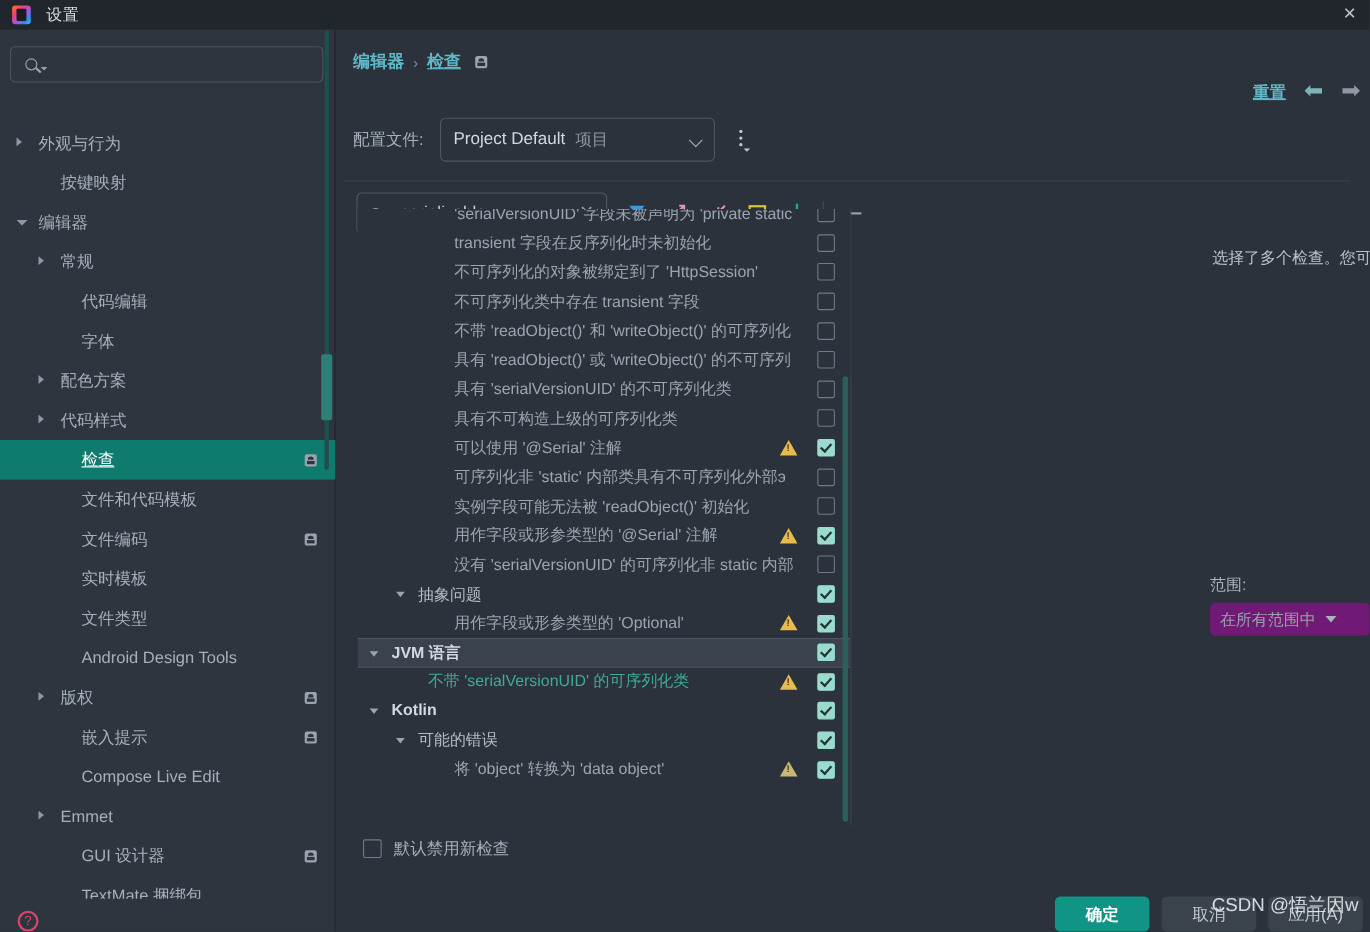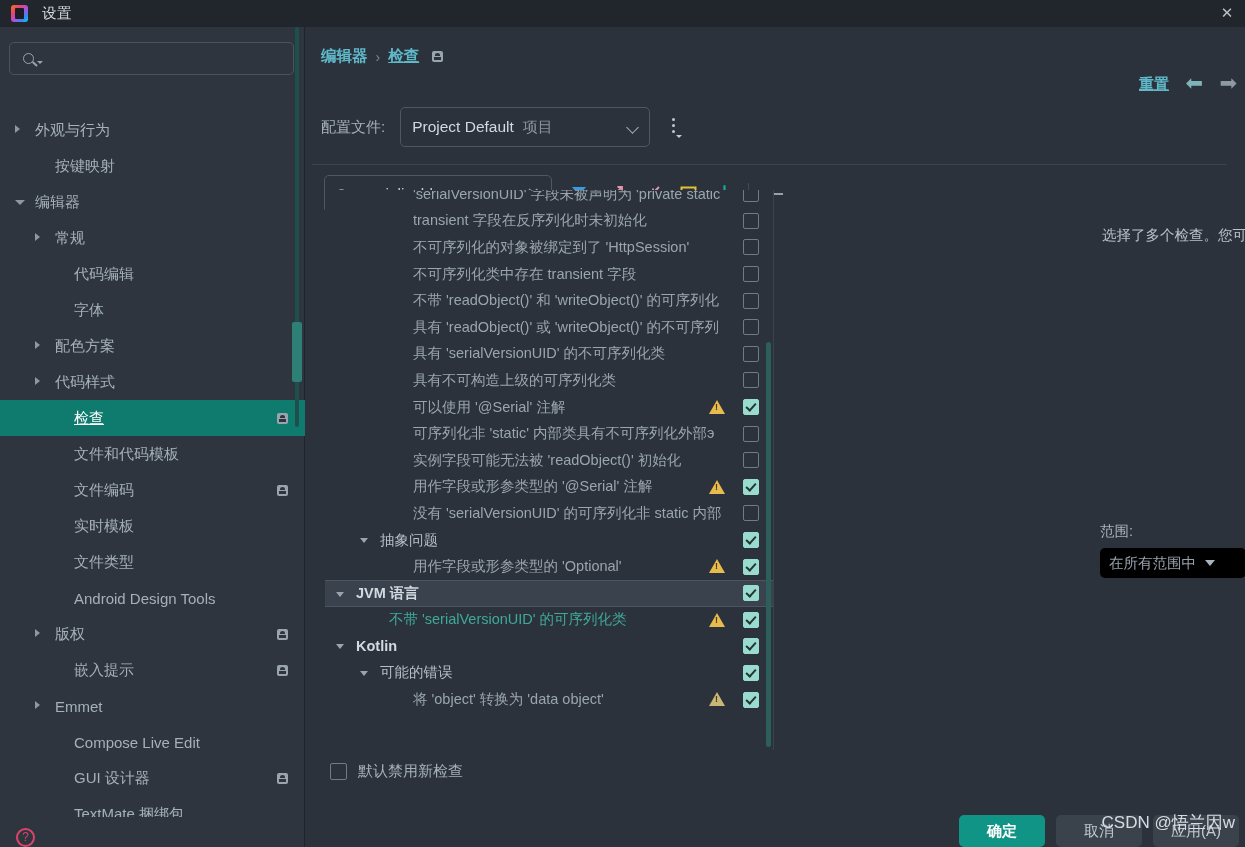--- a/index.html
+++ b/index.html
@@ -250,21 +250,21 @@
 
   
   #detail-msg {
     position: absolute; left: 796px; top: 198px; width: 440px;
     font-size: 14.5px; color: #b9c1ca; line-height: 20px;
   }
   #option-row { position: absolute; left: 794px; top: 495px; display: flex; }
   .opt-group { margin-right: 31px; }
   .opt-label { font-size: 14.5px; color: #a8b2bc; margin-bottom: 7px; }
   .opt-select {
-    height: 30px; border-radius: 5px; background: #000000; display: flex;
+    height: 30px; border-radius: 5px; background: #701a75; display: flex;
     align-items: center; padding: 0 9px; position: relative; cursor: pointer;
   }
   .opt-select .val { font-size: 14.5px; color: #98a2ac; }
   .opt-caret {
     width: 0; height: 0; margin-left: 9px;
     border-left: 5px solid transparent; border-right: 5px solid transparent;
     border-top: 6px solid #aab4bd;
   }
   #opt-scope  { width: 146px; }
 
@@ -361,25 +361,25 @@
       <div class="sb-item">
         <span class="arrow" style="left: 35px; top: 13px;"></span>
         <span class="lbl" style="margin-left: 55px;">版权</span>
         <span class="sb-badge"></span>
       </div>
       <div class="sb-item">
         <span class="lbl" style="margin-left: 74px;">嵌入提示</span>
         <span class="sb-badge"></span>
       </div>
       <div class="sb-item">
+        <span class="lbl" style="margin-left: 74px;">Compose Live Edit</span>
+      </div>
+      <div class="sb-item">
         <span class="arrow" style="left: 35px; top: 13px;"></span>
         <span class="lbl" style="margin-left: 55px;">Emmet</span>
-      </div>
-      <div class="sb-item">
-        <span class="lbl" style="margin-left: 74px;">Compose Live Edit</span>
       </div>
       <div class="sb-item">
         <span class="lbl" style="margin-left: 74px;">GUI 设计器</span>
         <span class="sb-badge"></span>
       </div>
       <div class="sb-item">
         <span class="lbl" style="margin-left: 74px;">TextMate 捆绑包</span>
       </div>
     </div>
 

